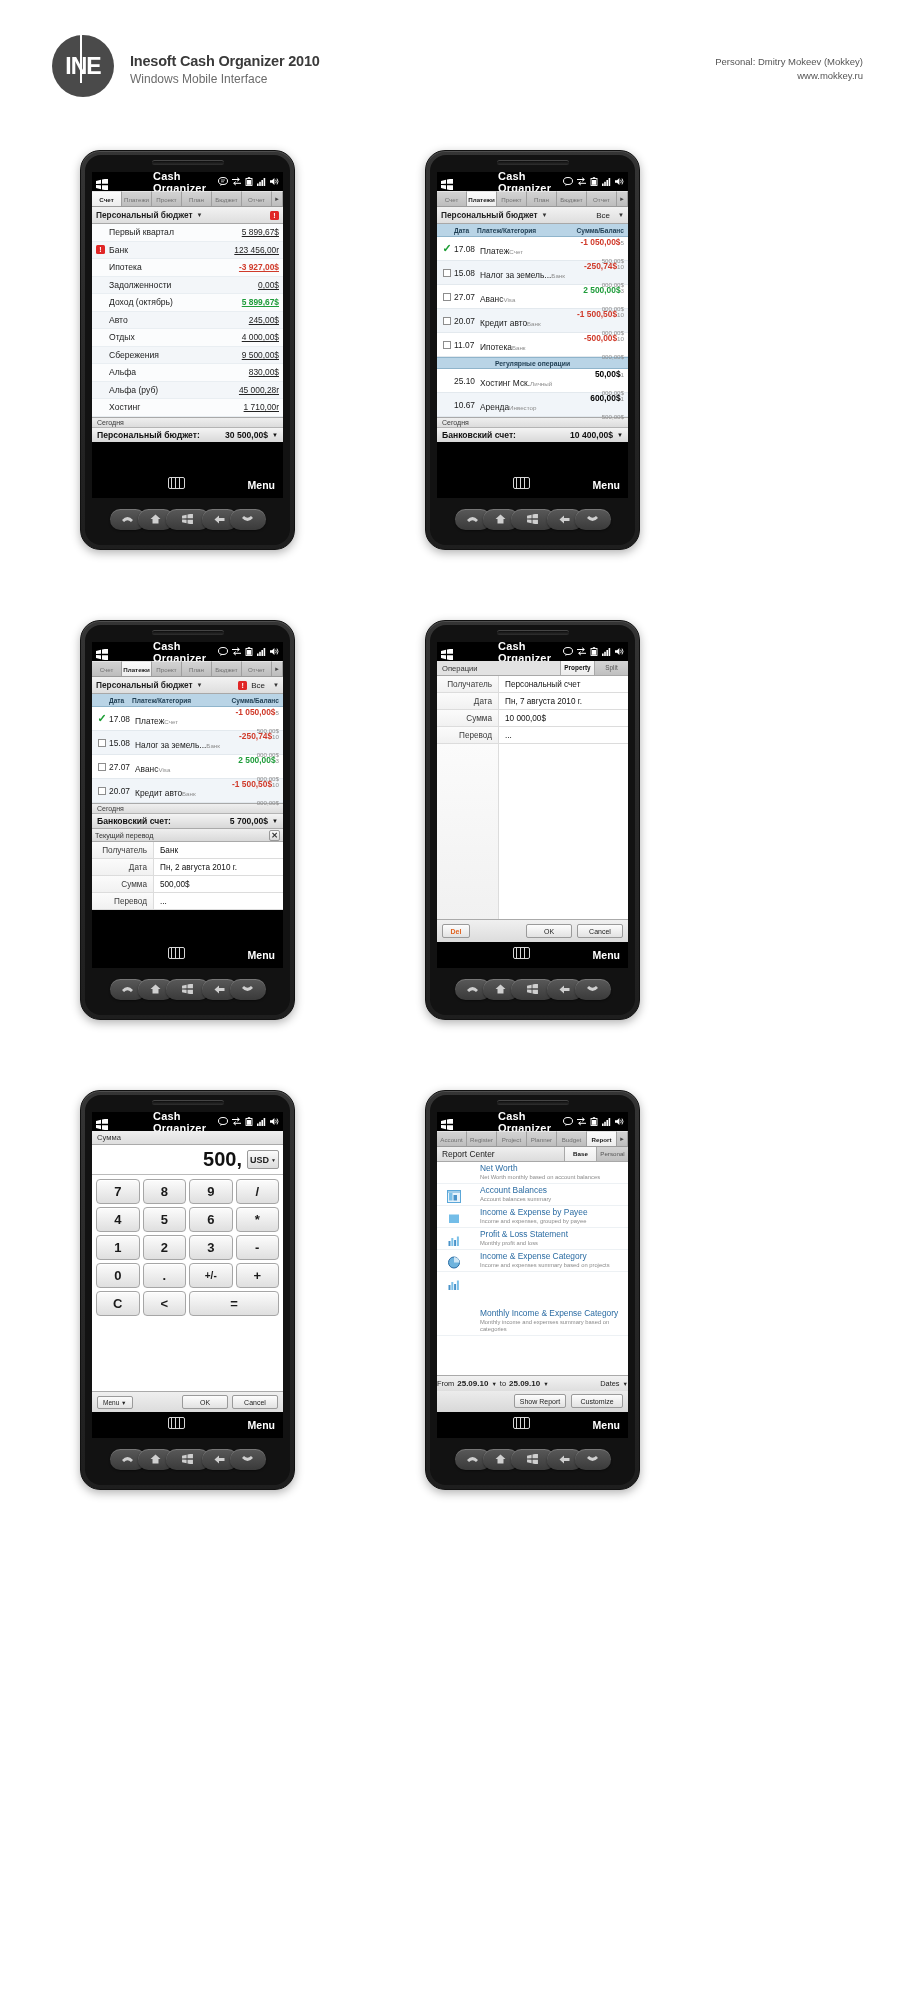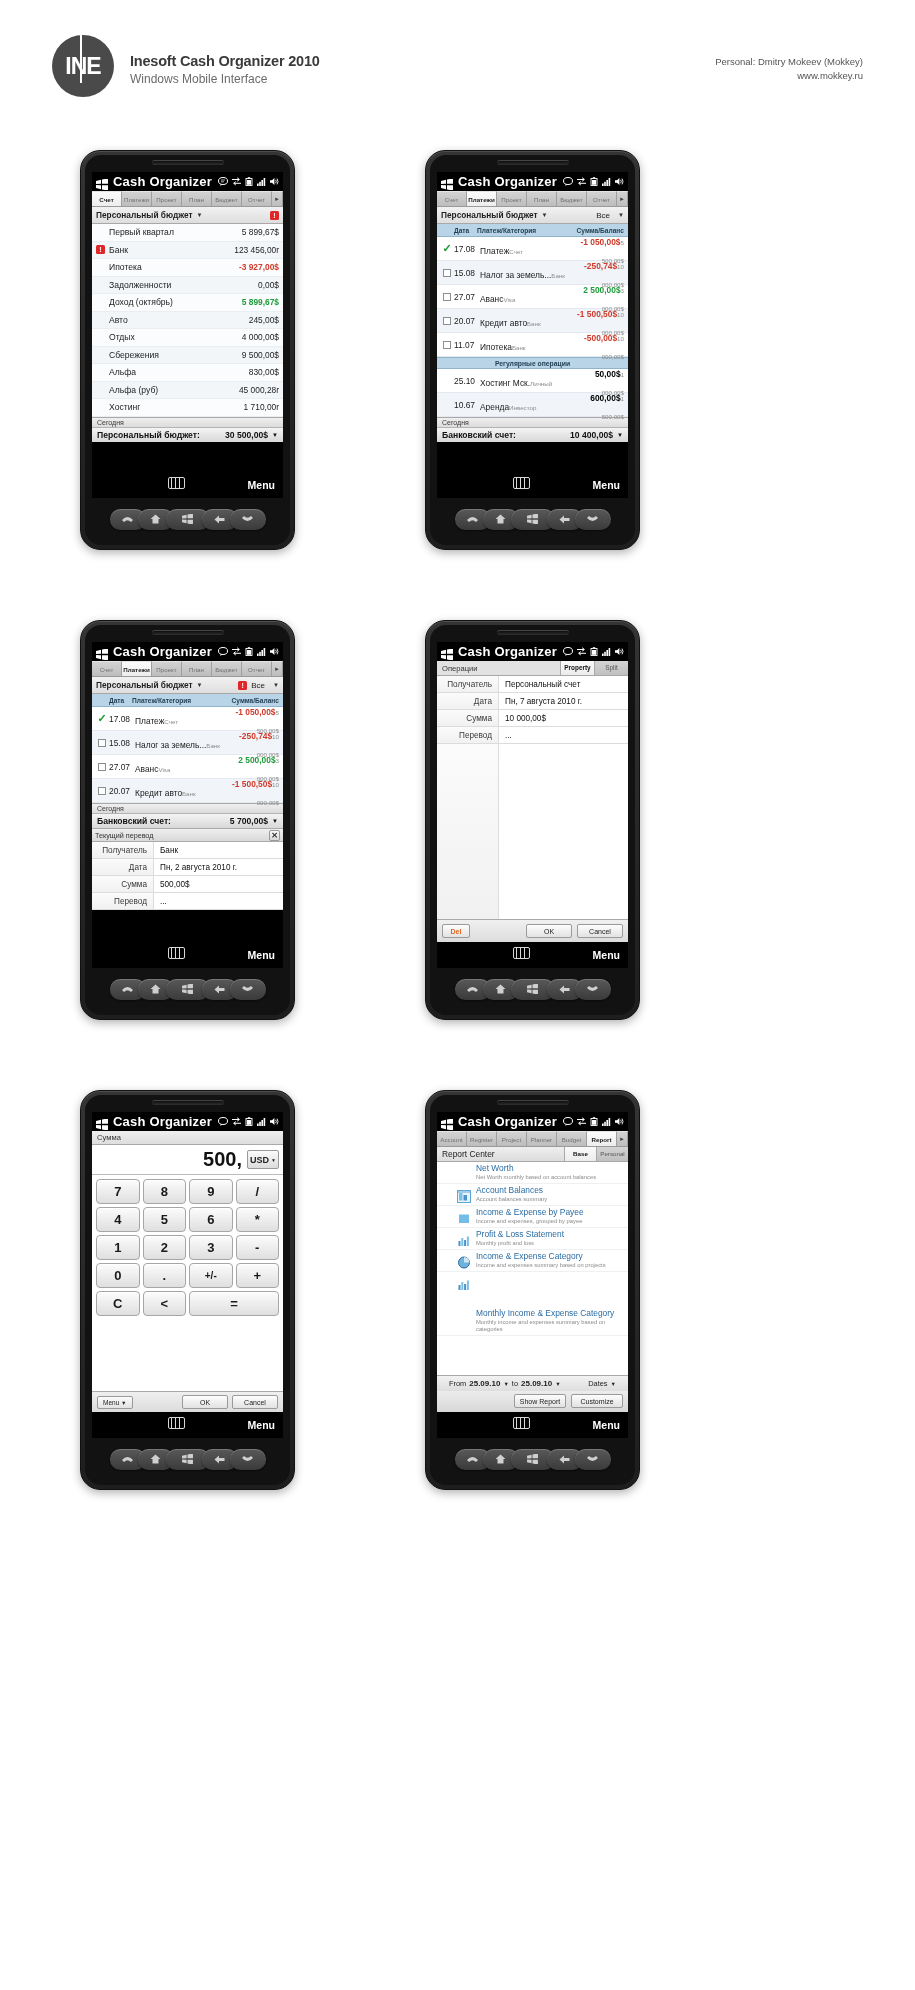--- a/index.html
+++ b/index.html
@@ -95,21 +95,21 @@
   }
   .hw-btn.wide { width:44px; }
   .hw-btn svg { display:block; }
 
   
   .wm-title {
     height:19px; background:#000; color:#fff;
     display:flex; align-items:center; padding:0 4px; gap:5px;
   }
   .wm-flag { width:12px; height:11px; position:relative; flex:0 0 auto; }
-  .wm-title-text { font-size:13px; font-weight:bold; letter-spacing:0.2px; }
+  .wm-title-text { font-size:11px; font-weight:bold; letter-spacing:0.2px;margin-left:40px; }
   .wm-icons { margin-left:auto; display:flex; align-items:center; gap:4px; }
   .wm-icons svg { display:block; }
 
   
   .tabrow {
     display:flex; height:16px; background:#d9d9d9;
     border-bottom:1px solid #9a9a9a;
   }
   .tab {
     flex:1 1 0; min-width:0;
@@ -145,21 +145,21 @@
   
   .acct-list { background:#fff; }
   .acct-row {
     display:flex; align-items:center; height:17.5px;
     border-bottom:1px solid #e9eef2; padding:0 4px;
   }
   .acct-row:nth-child(odd) { background:#fbfcfd; }
   .acct-row:nth-child(even) { background:#f3f6f9; }
   .acct-mark { width:13px; flex:0 0 13px; display:flex; align-items:center; }
   .acct-name { font-size:8.6px; color:#232323; flex:1 1 auto; }
-  .acct-val { font-size:8.4px; color:#232323; text-align:right; white-space:nowrap; }
+  .acct-val { font-size:8.4px; color:#232323; text-align:right; white-space:nowrap;text-decoration:underline; }
   .acct-val.neg { color:#d03a2a; font-weight:bold; }
   .acct-val.pos { color:#1e9c3a; font-weight:bold; }
 
   
   .sum-small {
     background:linear-gradient(180deg,#efefef,#dcdcdc);
     border-top:1px solid #a9a9a9;
     font-size:7px; color:#3a3a3a; padding:1px 5px;
   }
   .sum-main {
@@ -320,29 +320,29 @@
     background:linear-gradient(180deg,#efefef,#dcdcdc); border-bottom:1px solid #a8a8a8;
   }
   .rc-hdr .t { flex:1 1 auto; font-size:8.4px; color:#222; padding-left:5px; }
   .rc-tab {
     flex:0 0 32px; font-size:6.2px; text-align:center; line-height:14px;
     border-left:1px solid #a8a8a8; color:#555;
     background:linear-gradient(180deg,#d4d4d4,#c0c0c0);
   }
   .rc-tab.active { background:linear-gradient(180deg,#fafafa,#ececec); color:#111; font-weight:bold; }
   .rpt-row {
-    display:flex; gap:5px; padding:2px 4px 2px 20px;
+    display:flex; gap:19px; padding:2px 4px 2px 10px;
     border-bottom:1px solid #edf1f4; background:#fff; align-items:flex-start;
   }
   .rpt-ico { flex:0 0 14px; height:14px; margin-top:3px; }
   .rpt-txt { flex:1 1 auto; min-width:0; }
   .rpt-t { font-size:8.4px; color:#2b6ca3; line-height:1.15; }
   .rpt-d { font-size:5.8px; color:#8b8b8b; line-height:1.25; }
   .rc-dates {
-    display:flex; align-items:center; gap:3px; padding:3px 12px;
+    display:flex; align-items:center; gap:3px; padding:3px 0;
     background:linear-gradient(180deg,#f2f2f2,#dedede); border-top:1px solid #aaa;
     font-size:7.4px; color:#222;
   }
   .rc-dates b { font-size:8px; }
   .dd { font-size:5.5px; }
   .rc-dates .ddbtn { margin-left:auto; font-size:7.4px; }
   .rc-btns {
     display:flex; gap:5px; padding:3px 5px 4px;
     background:linear-gradient(180deg,#ececec,#d8d8d8);
     justify-content:flex-end;

